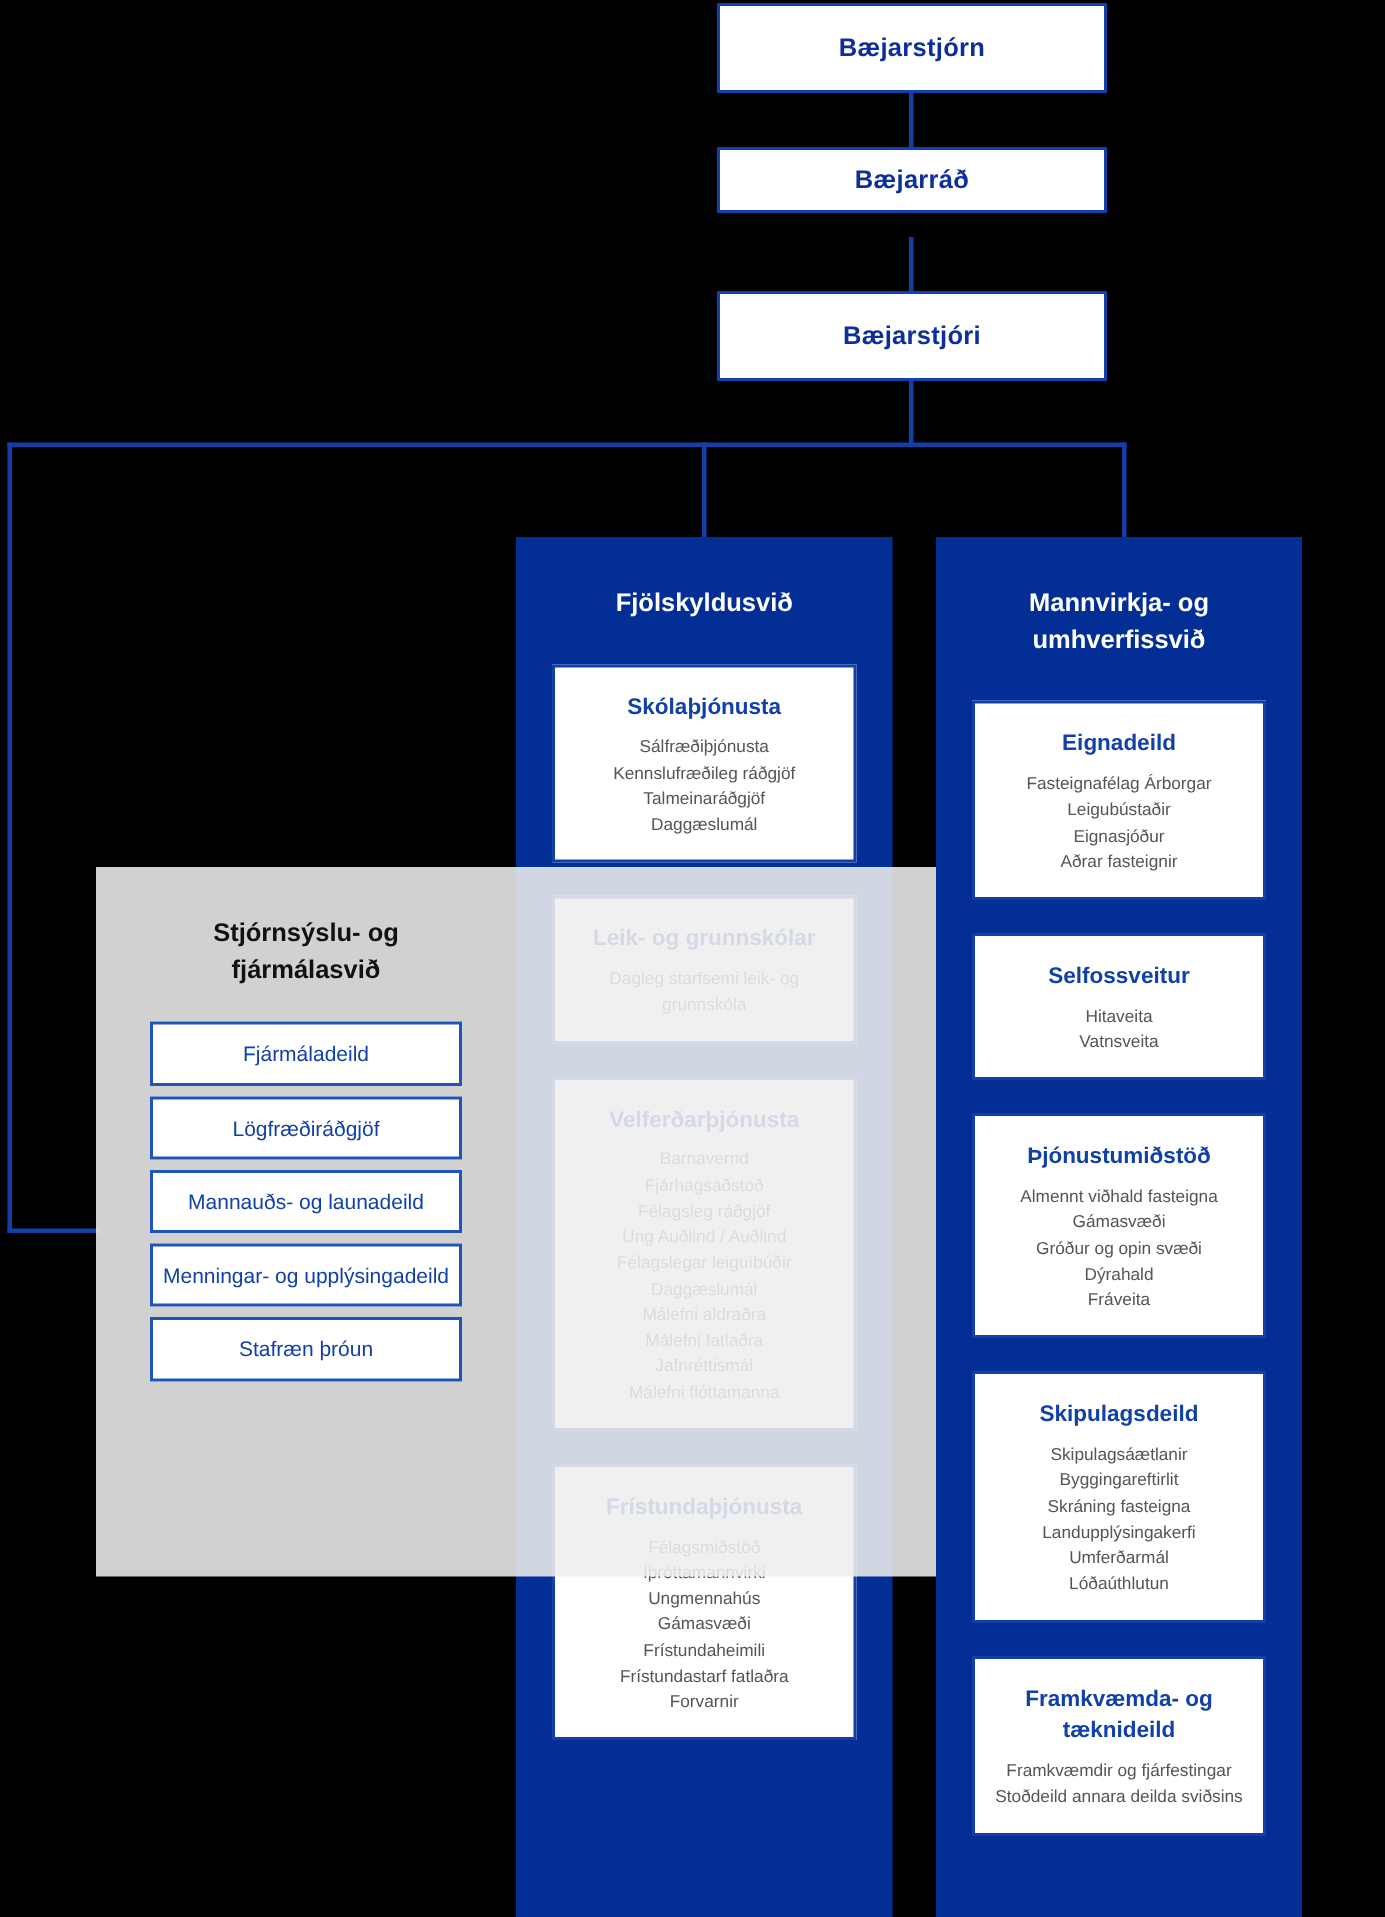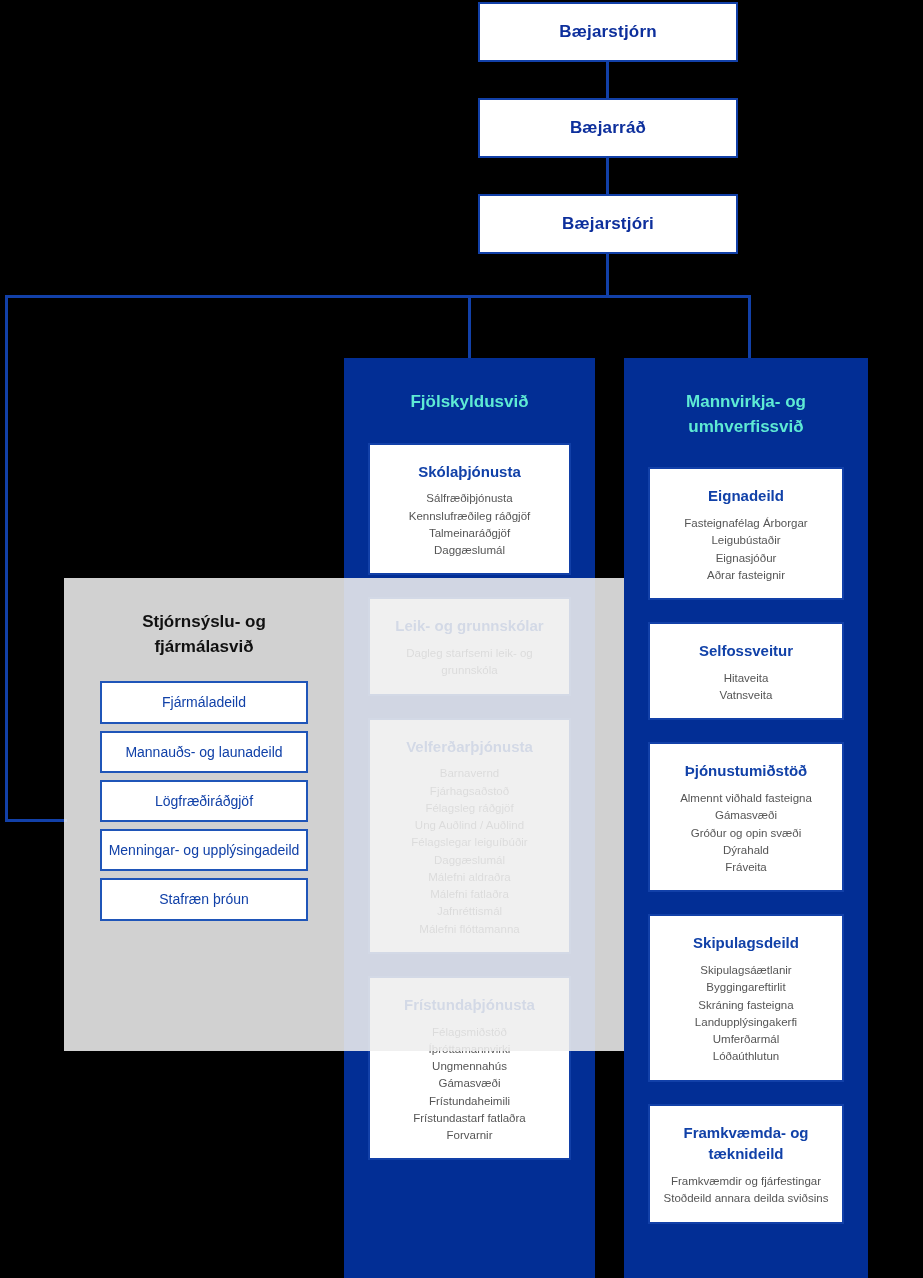--- a/index.html
+++ b/index.html
@@ -24,21 +24,21 @@
     box-sizing: border-box;
     display: flex;
     align-items: center;
     justify-content: center;
     color: #0d2f9c;
     font-weight: bold;
     font-size: 17px;
     letter-spacing: .2px;
   }
   #box-bsn { left: 478px; top: 2px;   width: 260px; height: 60px; }
-  #box-brd { left: 478px; top: 98px;  width: 260px; height: 60px; }
+  #box-brd { left: 478px; top: 98px;  width: 260px; height: 44px; }
   #box-bst { left: 478px; top: 194px; width: 260px; height: 60px; }
 
   
   .conn {
     position: absolute;
     background: #1240a8;
   }
   .v { width: 3px; }
   .h { height: 3px; }
 
@@ -55,21 +55,21 @@
   .col {
     position: absolute;
     background: #022e95;
     box-sizing: border-box;
     padding: 0 24px;
   }
   #col-fjol  { left: 344px; top: 358px; width: 251px; height: 920px; }
   #col-mann  { left: 624px; top: 358px; width: 244px; height: 920px; }
 
   .col-title {
-    color: #5eead4;
+    color: #ffffff;
     font-weight: bold;
     font-size: 17px;
     text-align: center;
     line-height: 1.45;
     margin-top: 32px;
     margin-bottom: 28px;
   }
 
   
   .card {
@@ -263,26 +263,26 @@
   </div>
 
   <div id="panel-stj">
     <div id="panel-inner">
       <div id="panel-title">Stjórnsýslu- og fjármálasvið</div>
 
       <div class="pill">
         <span>Fjármáladeild</span>
       </div>
       <div class="pill">
+        <span>Lögfræðiráðgjöf</span>
+      </div>
+      <div class="pill">
         <span>Mannauðs- og launadeild</span>
       </div>
       <div class="pill">
-        <span>Lögfræðiráðgjöf</span>
-      </div>
-      <div class="pill">
         <span>Menningar- og upplýsingadeild</span>
       </div>
       <div class="pill">
         <span>Stafræn þróun</span>
       </div>
     </div>
   </div>
 
 </div>
 

